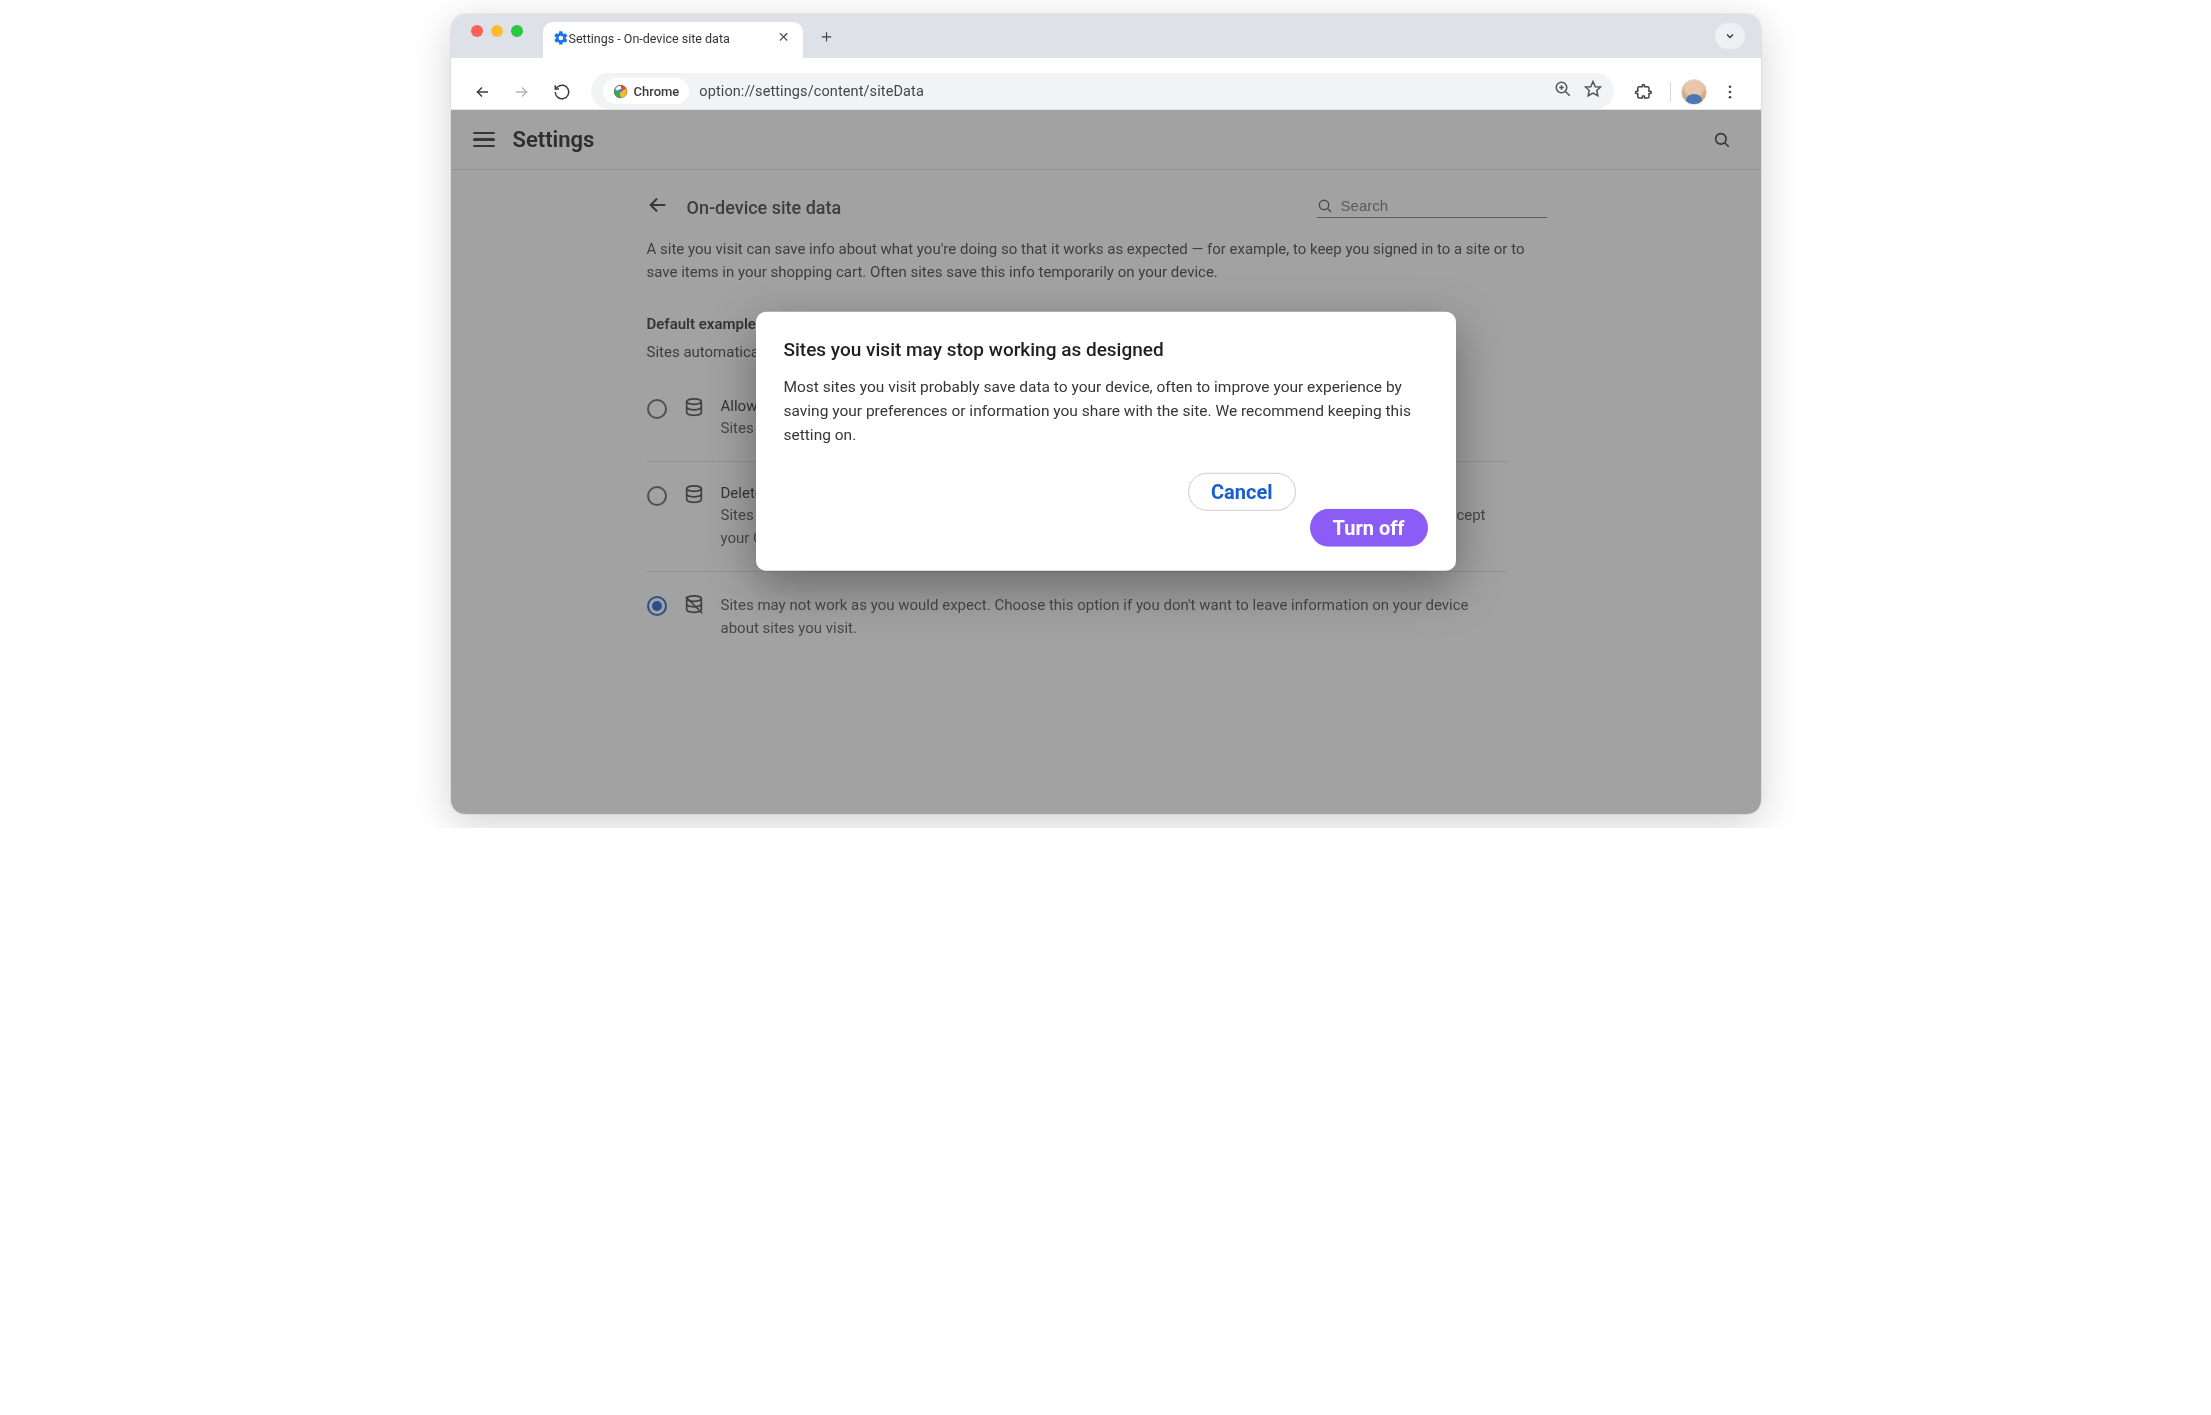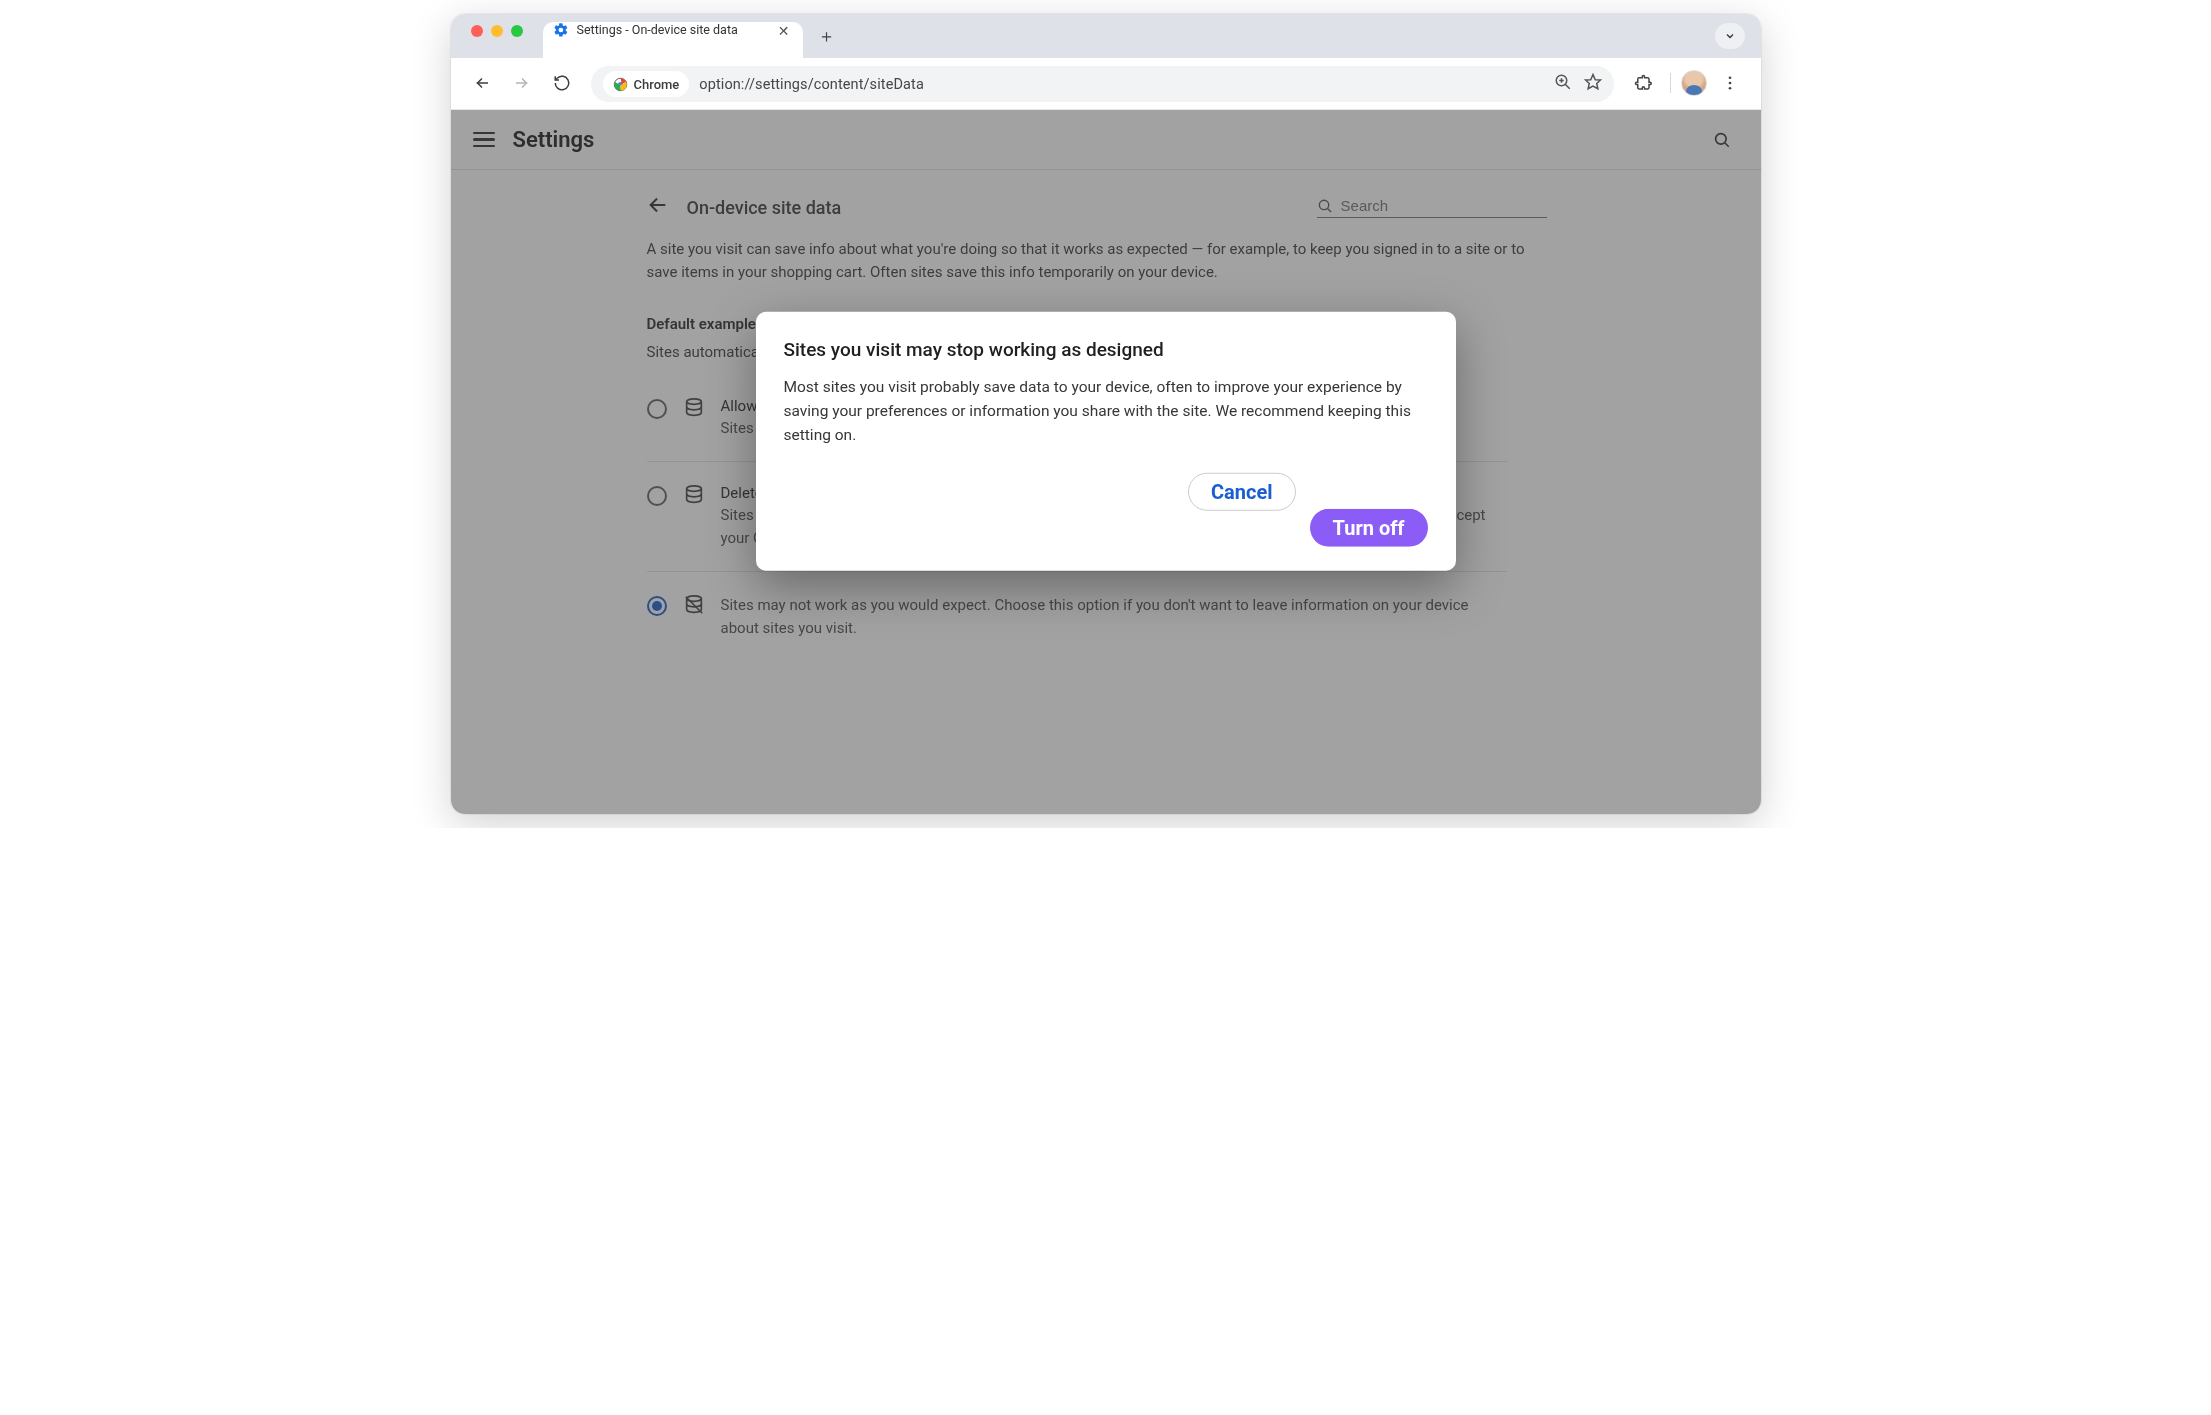--- a/index.html
+++ b/index.html
@@ -39,23 +39,22 @@
   }
   .tl { width: 12px; height: 12px; border-radius: 50%; }
   .tl.red { background: #ff5f57; }
   .tl.yellow { background: #febc2e; }
   .tl.green { background: #28c840; }
   .tab {
     background: #fff;
     height: 36px;
     border-radius: 10px 10px 0 0;
     display: flex;
-    align-items: flex-start;
-    padding: 0 10px;
-    gap: 8px;
+    align-items: flex-end;
+    padding: 12px 10px;
     min-width: 260px;
     margin-left: 8px;
     position: relative;
   }
   .tab .favicon svg { width: 16px; height: 16px; display: block; }
   .tab .title { font-size: 12.5px; color: #333; white-space: nowrap; overflow: hidden; text-overflow: ellipsis; max-width: 180px; }
   .tab .close { margin-left: auto; font-size: 14px; color: #555; width: 18px; height: 18px; display:flex; align-items:center; justify-content:center; border-radius:50%; }
   .new-tab { width: 28px; height: 28px; display:flex; align-items:center; justify-content:center; margin-left: 10px; align-self:center; color:#444; font-size:18px; border-radius:50%;}
   .tab-strip .caret {
     margin-left: auto;
@@ -63,22 +62,22 @@
     background: #eef0f4;
     border-radius: 14px;
     display:flex; align-items:center; justify-content:center;
     align-self:center; margin-right:8px; color:#333;
   }
   
   .toolbar {
     height: 52px;
     background: #fff;
     display: flex;
-    align-items: flex-start;
-    padding: 8px 14px;
+    align-items: flex-end;
+    padding: 0 14px;
     gap: 6px;
     border-bottom: 1px solid #e4e4e4;
   }
   .ticon { width: 34px; height: 34px; display:flex; align-items:center; justify-content:center; border-radius:50%; color:#3e3e3e; }
   .ticon.disabled { color:#b5b5b5; }
   .ticon svg { width:18px; height:18px; }
   .omnibox {
     flex: 1;
     height: 36px;
     background: #f1f3f4;

